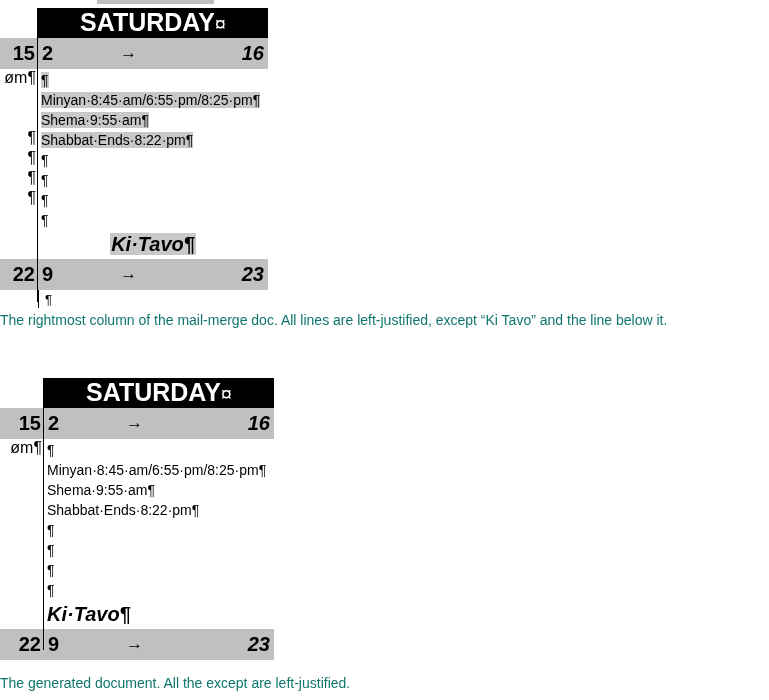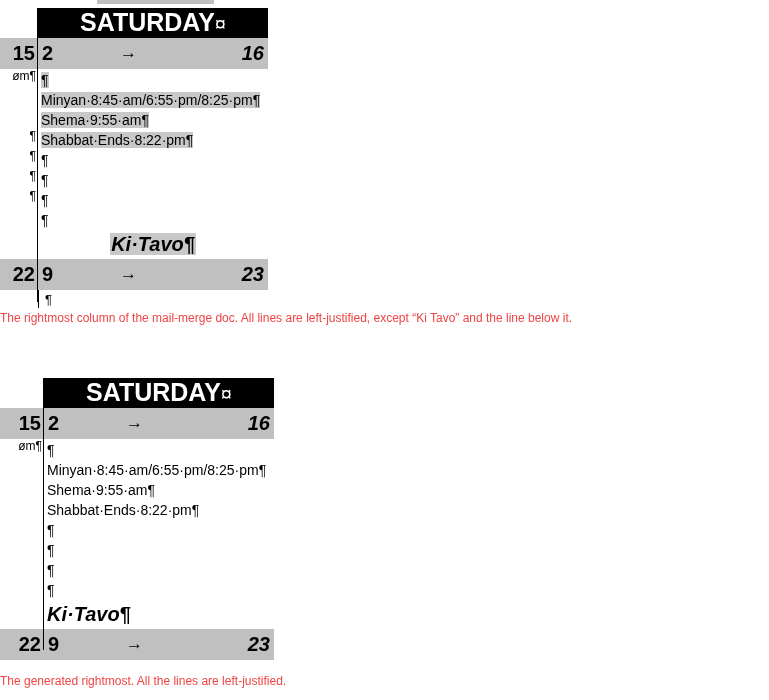--- a/index.html
+++ b/index.html
@@ -92,21 +92,21 @@
   }
 
   
   .body-row td {
     vertical-align: top;
     background: #ffffff;
     padding: 0;
   }
   .body-left {
     width: 38px;
-    font-size: 12px;
+    font-size: 16px;
     text-align: right;
     padding-right: 2px !important;
     border-radius: 8px;
   }
   .content {
     font-size: 14px;
     line-height: 1.47;
     padding: 1px 0 0 0;
   }
   .line {
@@ -136,23 +136,23 @@
     color: #8a8a8a;
     height: 7px;
     padding-left: 3px;
     overflow: hidden;
   }
 
   
   .caption {
     position: absolute;
     left: 0;
-    font-size: 12px;
+    font-size: 14px;
     line-height: 1.45;
-    color: #ef4444;
+    color: #0f766e;
     width: 762px;
   }
 
   
   #fig1 { top: 8px; }
   #fig1 .cal { width: 268px; }
   #fig2 { top: 378px; }
   #fig2 .cal { width: 274px; }
 </style>
 </head>
@@ -291,13 +291,13 @@
           </tr>
         </tbody>
             </table>
       </td>
     </tr>
   </tbody>
     </table>
   <div class="vline" style="position:absolute;left:43px;top:0;height:272px;width:1px;background:#000"></div>
 </div>
 
-<div class="caption" style="top:673px">The generated rightmost. All the lines are left-justified.</div>
+<div class="caption" style="top:673px">The generated document. All the except are left-justified.</div>
 
 </body></html>

